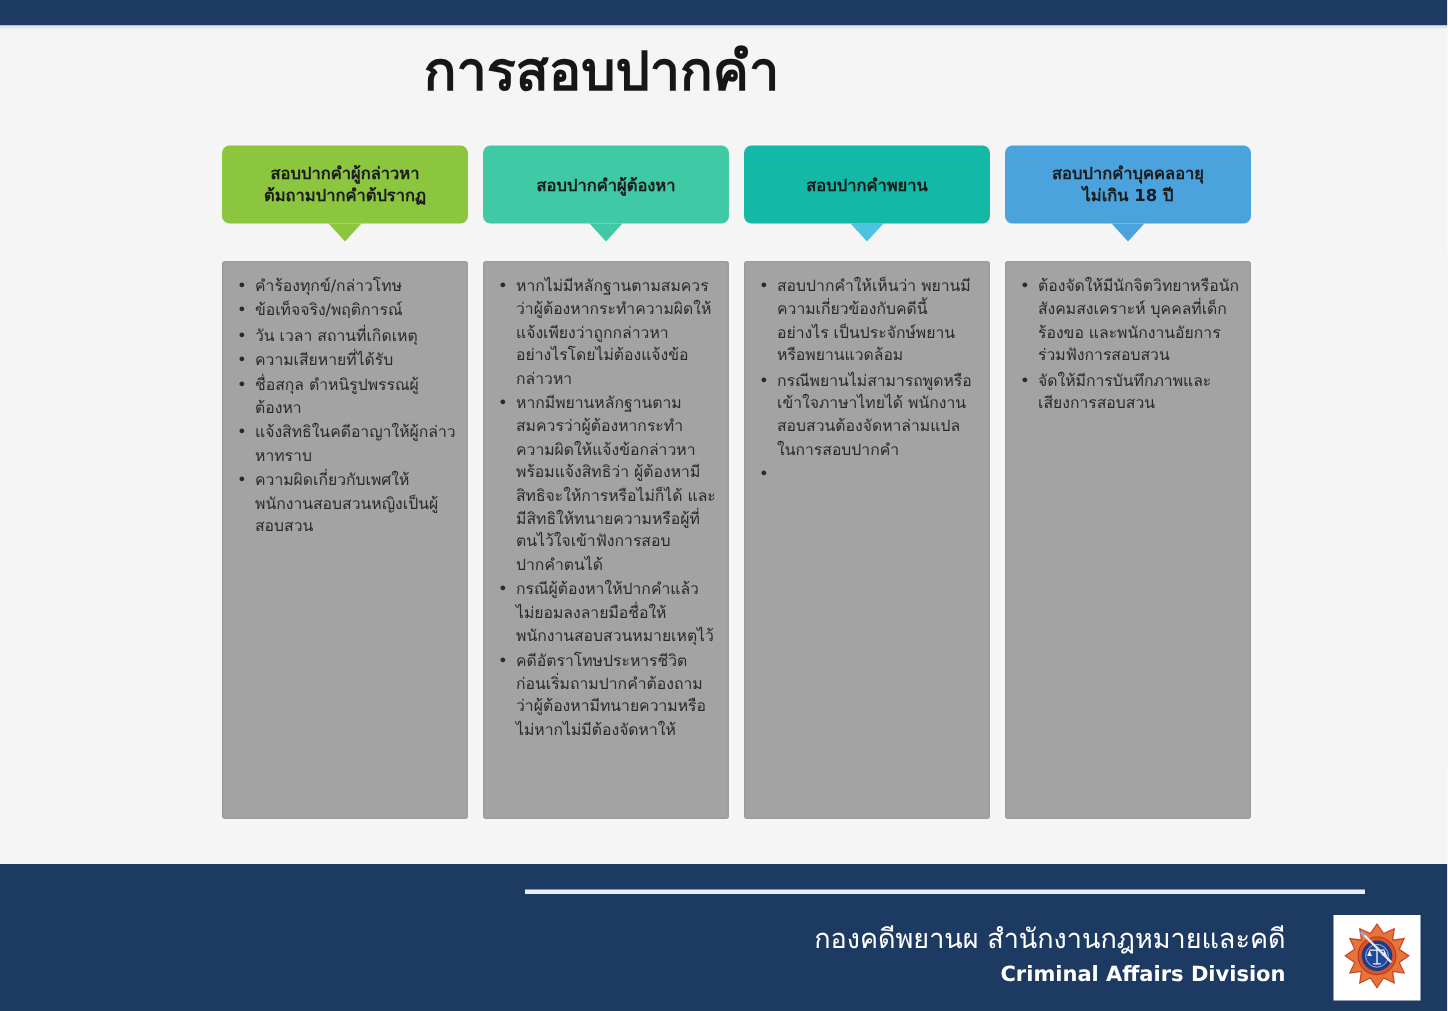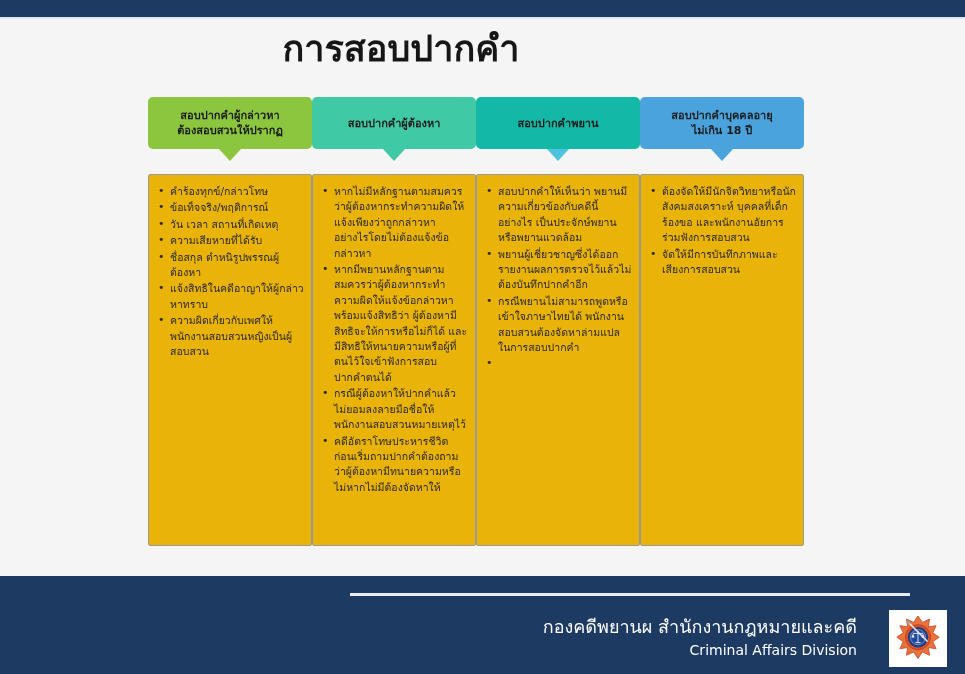--- a/index.html
+++ b/index.html
@@ -49,21 +49,21 @@
     line-height: 46px;
   }
 
   
   .columns {
     position: absolute;
     top: 97px;
     left: 148px;
     width: 694px;
     display: flex;
-    gap: 0;
+    gap: 10px;
   }
   .column {
     width: 164px;
     display: flex;
     flex-direction: column;
     align-items: center;
   }
 
   .col-header {
     width: 164px;
@@ -85,21 +85,21 @@
     border-left: 11px solid transparent;
     border-right: 11px solid transparent;
     border-top-width: 12px;
     border-top-style: solid;
     margin-bottom: 13px;
   }
 
   .col-body {
     width: 164px;
     height: 372px;
-    background: #eab308;
+    background: #a3a3a3;
     border: 1px solid #9b9b9b;
     border-radius: 2px;
     padding: 9px 7px 8px 5px;
     overflow: hidden;
   }
   .col-body ul {
     list-style: none;
     margin: 0; padding: 0;
   }
   .col-body li {
@@ -145,21 +145,21 @@
     color: #ffffff;
   }
   .footer-th {
     font-size: 18px;
     line-height: 26px;
     font-weight: normal;
   }
   .footer-en {
     font-size: 14px;
     line-height: 20px;
-    font-weight: normal;
+    font-weight: bold;
   }
 
   
   .seal-box {
     position: absolute;
     left: 889px;
     top: 610px;
     width: 58px;
     height: 57px;
     background: #ffffff;
@@ -177,21 +177,21 @@
   <div class="top-band-edge"></div>
 
   <div class="title">การสอบปากคำ</div>
 
   <div class="columns">
 
     <div class="column">
       <div class="col-header" style="background: rgb(140, 198, 62);">
         <span>
           <span>สอบปากคำผู้กล่าวหา</span><br>
-          <span>ต้องสอบสวนให้ปรากฏ</span>
+          <span>ต้มถามปากคำต้ปรากฏ</span>
         </span>
       </div>
       <div class="col-pointer" style="border-top-color: rgb(140, 198, 62);"></div>
       <div class="col-body">
         <ul>
           <li>คำร้องทุกข์/กล่าวโทษ</li>
           <li>ข้อเท็จจริง/พฤติการณ์</li>
           <li>วัน เวลา สถานที่เกิดเหตุ</li>
           <li>ความเสียหายที่ได้รับ</li>
           <li>ชื่อสกุล ตำหนิรูปพรรณผู้ต้องหา</li>
@@ -221,21 +221,20 @@
     <div class="column">
       <div class="col-header" style="background: #14b8a6;">
         <span>
           <span>สอบปากคำพยาน</span>
         </span>
       </div>
       <div class="col-pointer" style="border-top-color: rgb(78, 195, 224);"></div>
       <div class="col-body">
         <ul>
           <li>สอบปากคำให้เห็นว่า พยานมีความเกี่ยวข้องกับคดีนี้อย่างไร เป็นประจักษ์พยานหรือพยานแวดล้อม</li>
-          <li>พยานผู้เชี่ยวชาญซึ่งได้ออกรายงานผลการตรวจไว้แล้วไม่ต้องบันทึกปากคำอีก</li>
           <li>กรณีพยานไม่สามารถพูดหรือเข้าใจภาษาไทยได้ พนักงานสอบสวนต้องจัดหาล่ามแปลในการสอบปากคำ</li>
           <li>&nbsp;</li>
         </ul>
       </div>
     </div>
 
     <div class="column">
       <div class="col-header" style="background: rgb(74, 163, 221); justify-content: center;">
         <span>
           <span>สอบปากคำบุคคลอายุ</span><br>

